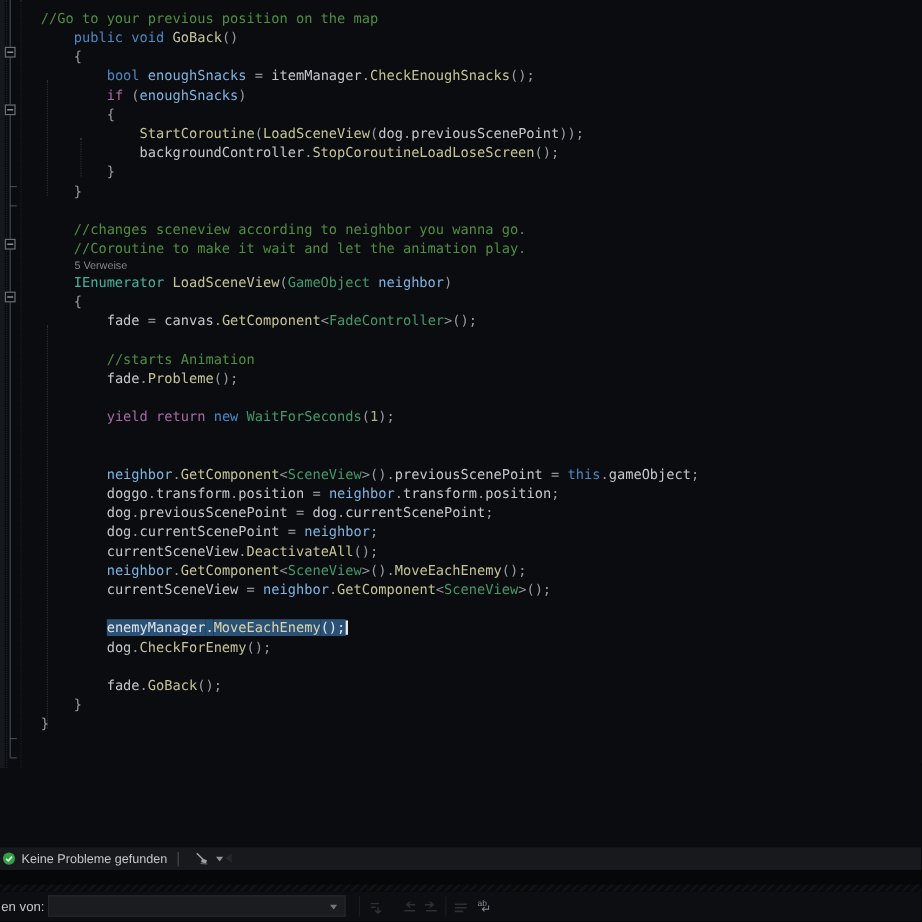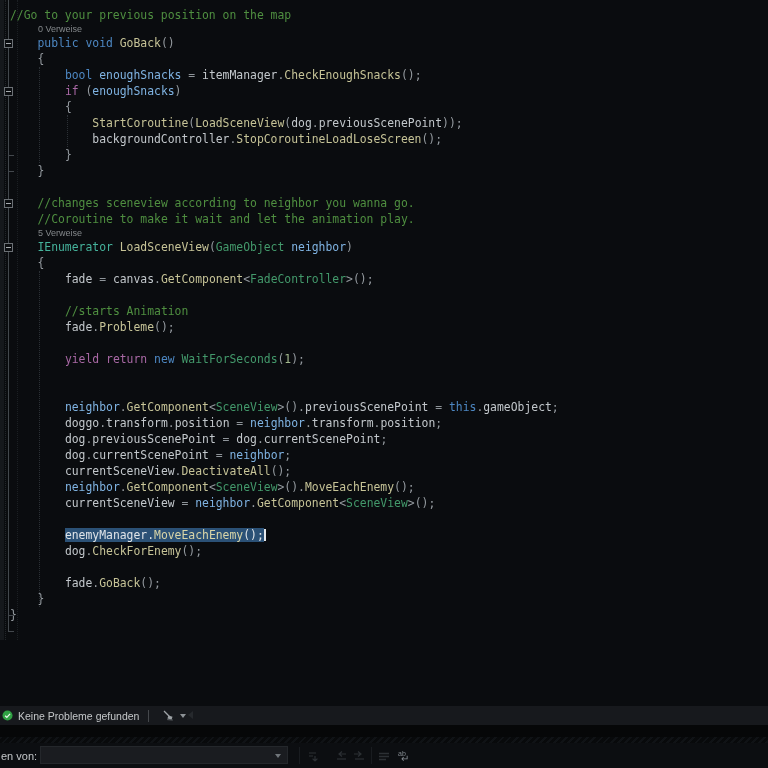--- a/index.html
+++ b/index.html
@@ -1,20 +1,20 @@
 <!DOCTYPE html>
 <html><head>
 <meta charset="utf-8">
 <style>
   html,body{margin:0;padding:0;background:#060708;}
   #screen{position:relative;width:768px;height:768px;background:#060708;overflow:hidden;
           font-family:"Liberation Sans",sans-serif;}
   
   #editor{position:absolute;left:0;top:0;width:768px;height:706px;background:#0a0c0f;}
-  #code-area{position:absolute;left:0;top:7px;width:632px;}
+  #code-area{position:absolute;left:0;top:7px;width:632px;padding-left:24px;}
   .cl{white-space:pre;font-family:"DejaVu Sans Mono","Liberation Mono",monospace;
       font-size:11.4px;line-height:16px;height:16px;padding-left:10px;}
   .cl.lens{font-family:"Liberation Sans",sans-serif;font-size:9px;line-height:12px;height:12px;
       color:#84888b;padding-left:38px;}
   .s-cm{color:#4f8f40}.s-kw{color:#4d87c2}.s-ctrl{color:#a868a4}.s-m{color:#c6c397}
   .s-ty{color:#43996b}.s-int{color:#45b29b}.s-loc{color:#7fb3e2}.s-id{color:#c2c7cb}
   .s-pn{color:#959ba0}.s-op{color:#8f959a}.s-num{color:#a3b98e}.s-ws{}
   .selbg{background:#2b5176;color:#dfe4e8;}
   .selbg.s-m{color:#d8d5a8}.selbg.s-id{color:#dfe4e8}
   .caret{display:inline-block;width:2px;height:12px;background:#e6e9ec;vertical-align:-2px;}
@@ -66,21 +66,20 @@
     <div class="edge-strip"></div>
     <div class="dot-col" style="left:5px;"></div>
     <div class="dot-col" style="left:17px;border-left-color:#1b1f23;"></div>
 
     <div class="guide" style="left:39px;top:67px;height:96px;"></div>
     <div class="guide" style="left:67px;top:115px;height:32px;"></div>
     <div class="guide" style="left:39px;top:271px;height:336px;"></div>
 
     <div id="code-area">
         <div class="cl"><span class="s-cm">//Go to your previous position on the map</span></div>
-        <div class="cl lens">0 Verweise</div>
         <div class="cl"><span class="s-ws">    </span><span class="s-kw">public</span><span class="s-ws"> </span><span class="s-kw">void</span><span class="s-ws"> </span><span class="s-m">GoBack</span><span class="s-pn">()</span></div>
         <div class="cl"><span class="s-ws">    </span><span class="s-pn">{</span></div>
         <div class="cl"><span class="s-ws">        </span><span class="s-kw">bool</span><span class="s-ws"> </span><span class="s-loc">enoughSnacks</span><span class="s-op"> = </span><span class="s-id">itemManager</span><span class="s-pn">.</span><span class="s-m">CheckEnoughSnacks</span><span class="s-pn">();</span></div>
         <div class="cl"><span class="s-ws">        </span><span class="s-ctrl">if</span><span class="s-pn"> (</span><span class="s-loc">enoughSnacks</span><span class="s-pn">)</span></div>
         <div class="cl"><span class="s-ws">        </span><span class="s-pn">{</span></div>
         <div class="cl"><span class="s-ws">            </span><span class="s-m">StartCoroutine</span><span class="s-pn">(</span><span class="s-m">LoadSceneView</span><span class="s-pn">(</span><span class="s-id">dog</span><span class="s-pn">.</span><span class="s-id">previousScenePoint</span><span class="s-pn">));</span></div>
         <div class="cl"><span class="s-ws">            </span><span class="s-id">backgroundController</span><span class="s-pn">.</span><span class="s-m">StopCoroutineLoadLoseScreen</span><span class="s-pn">();</span></div>
         <div class="cl"><span class="s-ws">        </span><span class="s-pn">}</span></div>
         <div class="cl"><span class="s-ws">    </span><span class="s-pn">}</span></div>
         <div class="cl"></div>

